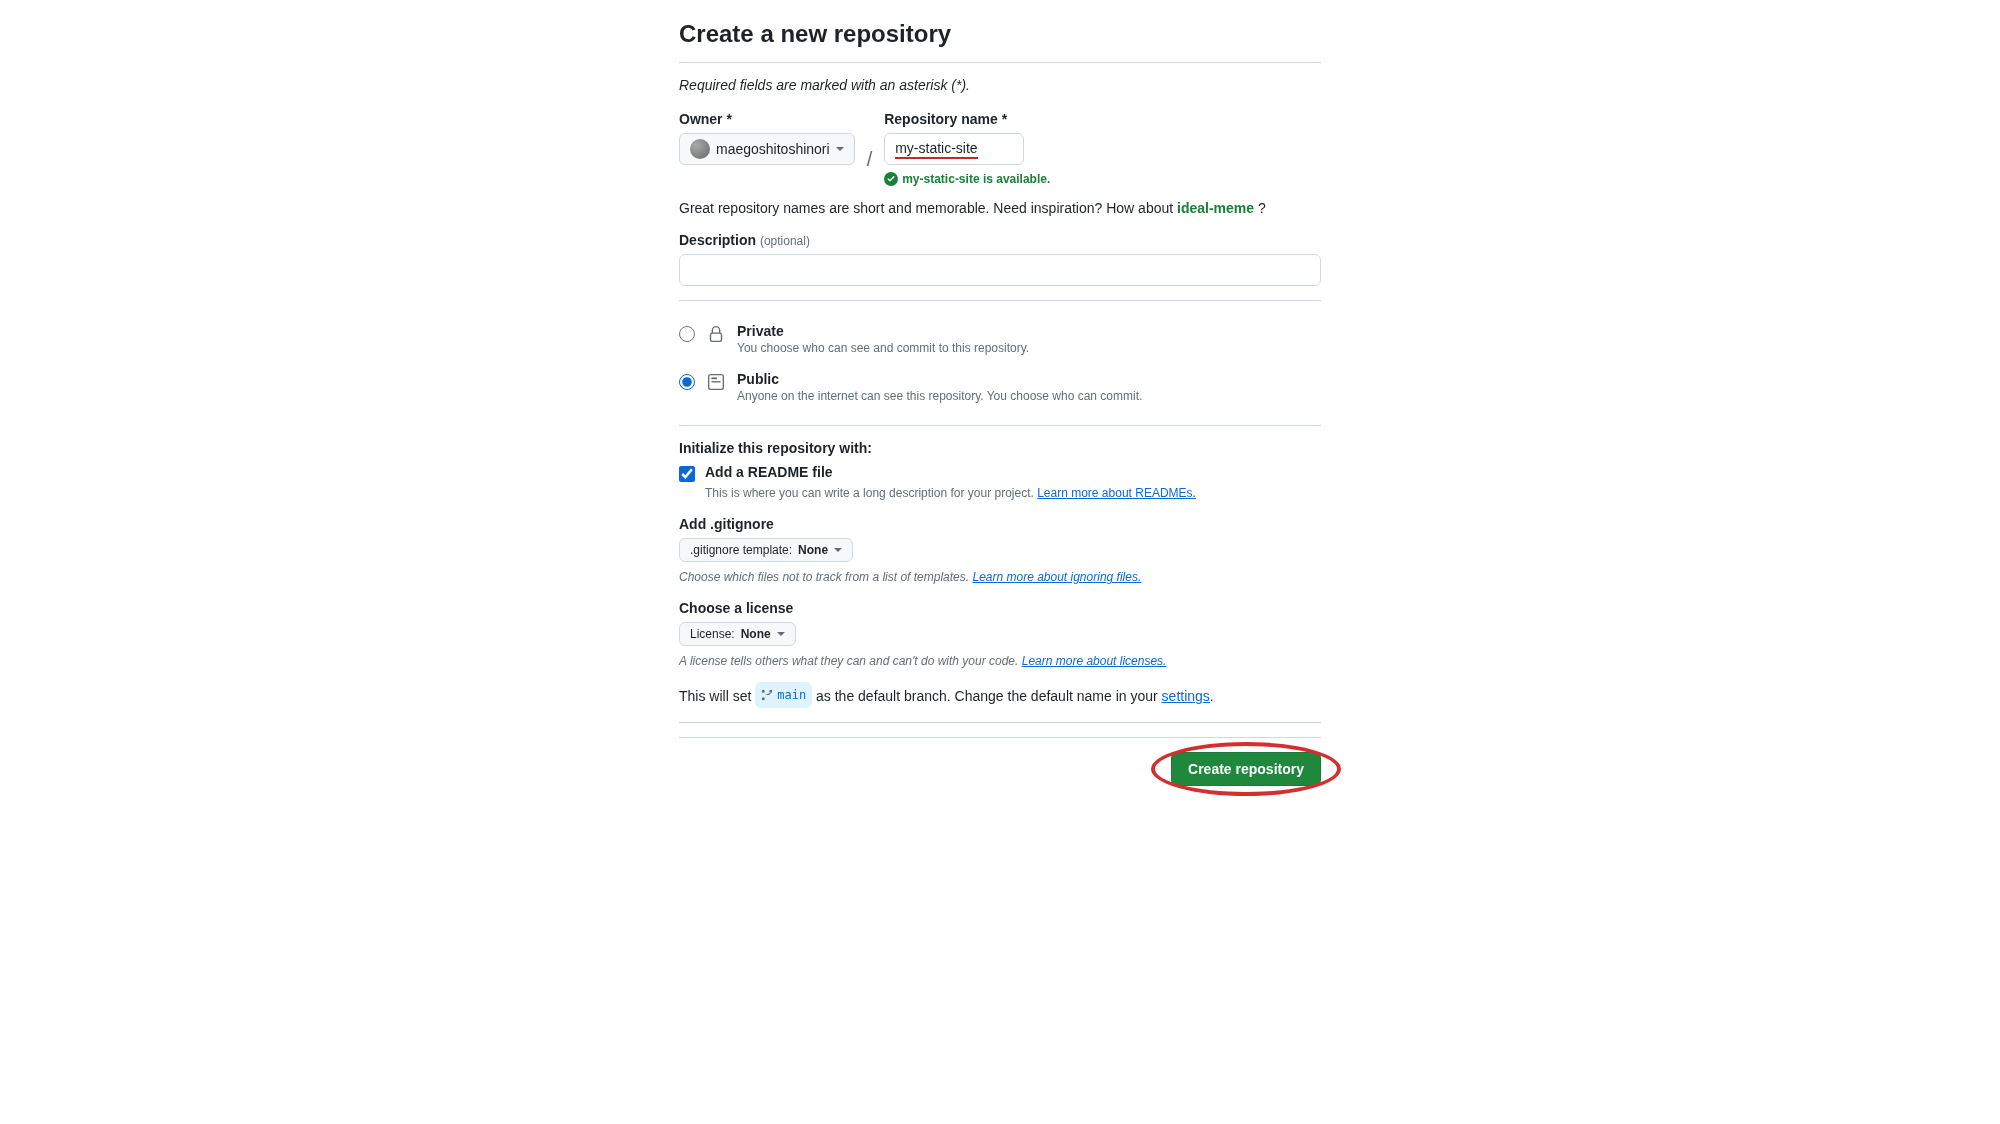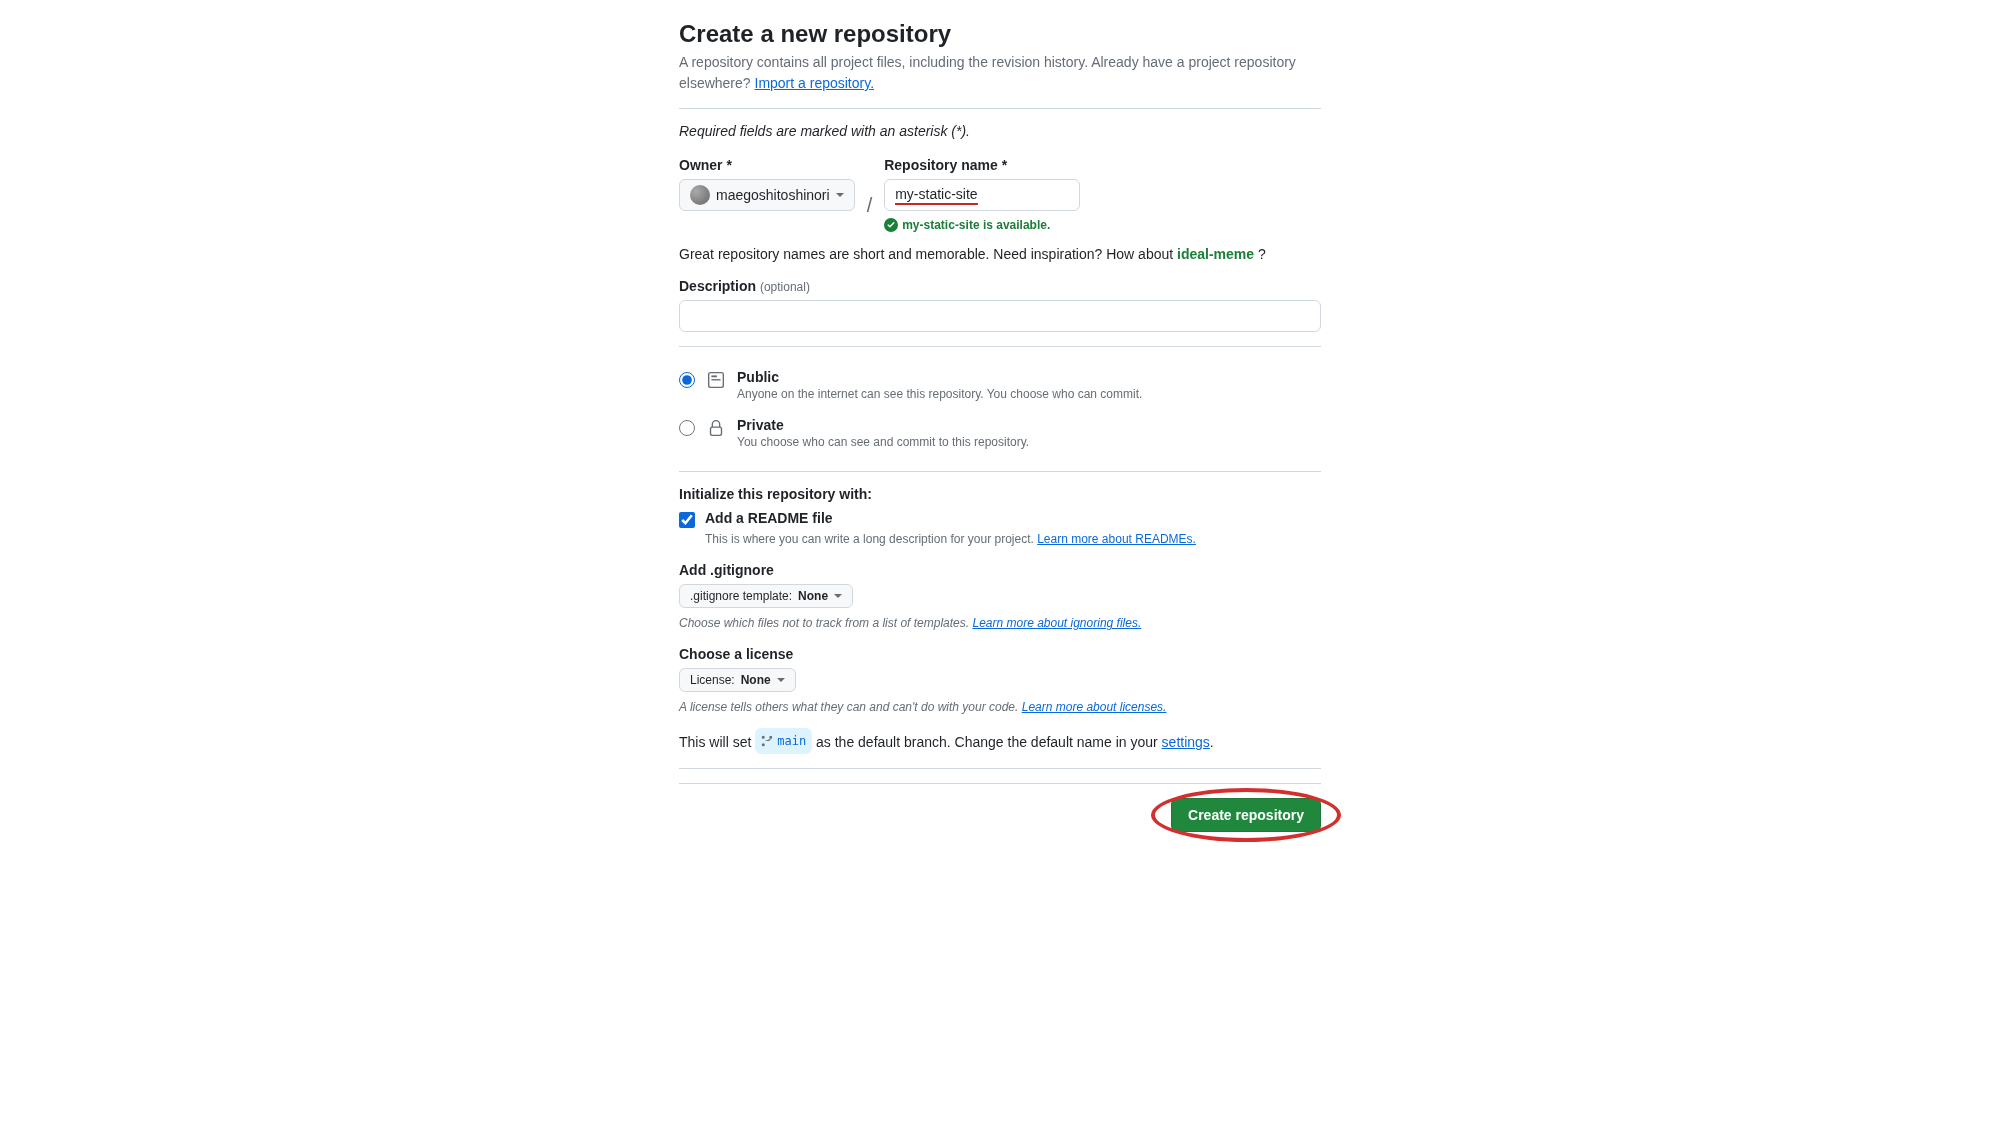--- a/index.html
+++ b/index.html
@@ -32,21 +32,21 @@
   }
   .caret {
     width: 0; height: 0;
     border-left: 4px solid transparent; border-right: 4px solid transparent;
     border-top: 4px solid #656d76;
   }
   .slash { font-size: 20px; color: #656d76; align-self: center; padding-top: 22px; }
 
   .text-input {
     border: 1px solid #d0d7de; border-radius: 6px;
-    padding: 5px 10px; font-size: 14px; height: 32px; width: 196px;
+    padding: 5px 10px; font-size: 14px; height: 32px; width: 140px;
   }
   .text-input.full { width: 100%; }
   .repo-name-val { border-bottom: 2px solid #c62828; padding-bottom: 1px; }
 
   .avail {
     color: #1a7f37; font-size: 12px; font-weight: 600;
     display: flex; align-items: center; gap: 4px; margin-top: 7px;
   }
   .check-circle {
     width: 14px; height: 14px; fill: #1a7f37;
@@ -102,24 +102,20 @@
     width: 190px; height: 54px;
     border: 4px solid #d32f2f; border-radius: 50%;
     pointer-events: none;
   }
 </style>
 </head>
 <body>
 
 <div class="container">
   <h1>Create a new repository</h1>
-  <p class="subhead">
-    <span>A repository contains all project files, including the revision history. Already have a project repository elsewhere? </span>
-    <a href="#" class="link">Import a repository.</a>
-  </p>
   <hr class="divider">
   <p class="reqnote">Required fields are marked with an asterisk (*).</p>
 
   <div class="row" style="margin-top:18px;">
     <div>
       <span class="label">Owner *</span>
       <div class="select-btn">
         <span class="avatar"></span>
         <span>maegoshitoshinori</span>
         <span class="caret"></span>
@@ -149,48 +145,48 @@
   <div class="desc-block">
     <span class="label">
       <span>Description </span><span class="optional">(optional)</span>
     </span>
     <input type="text" class="text-input full" value="" style="">
   </div>
 
   <hr class="divider">
 
   <div class="radio-row">
+    <input type="radio" name="vis" style="">
+    <span class="radio-icon">
+      <svg viewBox="0 0 24 24">
+          <rect x="6" y="11" width="12" height="9" rx="2"></rect>
+          <path d="M8 11V8a4 4 0 018 0v3"></path>
+        </svg>
+    </span>
+    <div class="radio-text">
+      <div class="rt-title">Private</div>
+      <div class="rt-desc">You choose who can see and commit to this repository.</div>
+    </div>
+  </div>
+
+  <div class="radio-row">
     <input type="radio" name="vis" checked="" style="">
     <span class="radio-icon">
       <svg viewBox="0 0 24 24">
           <rect x="4" y="4" width="16" height="16" rx="2"></rect>
           <rect x="7" y="7" width="6" height="2" fill="#656d76" stroke="none"></rect>
           <rect x="7" y="11" width="10" height="1.5" fill="#656d76" stroke="none"></rect>
         </svg>
     </span>
     <div class="radio-text">
       <div class="rt-title">Public</div>
       <div class="rt-desc">Anyone on the internet can see this repository. You choose who can commit.</div>
     </div>
   </div>
 
-  <div class="radio-row">
-    <input type="radio" name="vis" style="">
-    <span class="radio-icon">
-      <svg viewBox="0 0 24 24">
-          <rect x="6" y="11" width="12" height="9" rx="2"></rect>
-          <path d="M8 11V8a4 4 0 018 0v3"></path>
-        </svg>
-    </span>
-    <div class="radio-text">
-      <div class="rt-title">Private</div>
-      <div class="rt-desc">You choose who can see and commit to this repository.</div>
-    </div>
-  </div>
-
   <hr class="divider">
 
   <div class="init-title">Initialize this repository with:</div>
   <div class="check-row">
     <input type="checkbox" checked="" style="">
     <span class="ck-title">Add a README file</span>
   </div>
   <div class="ck-desc">
     <span>This is where you can write a long description for your project. </span>
     <a href="#" class="link">Learn more about READMEs.</a>

